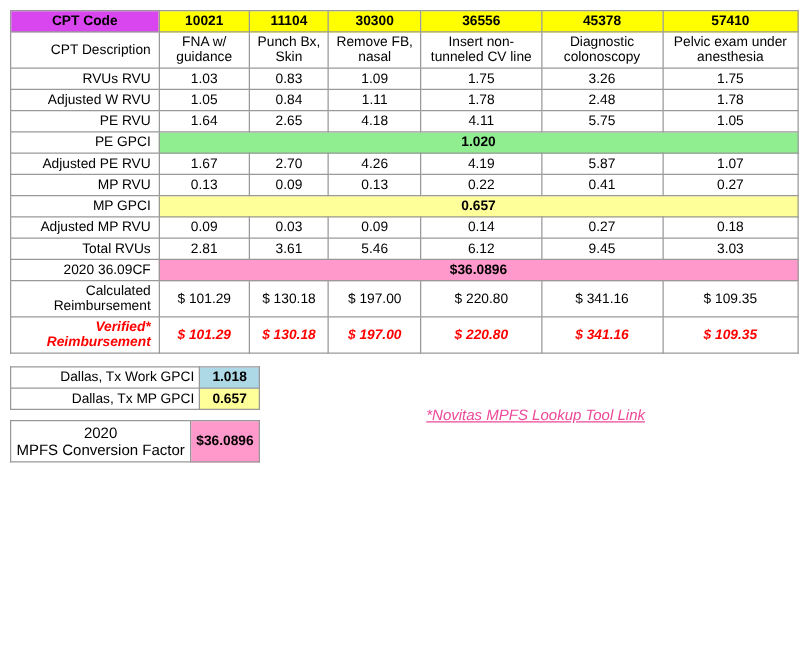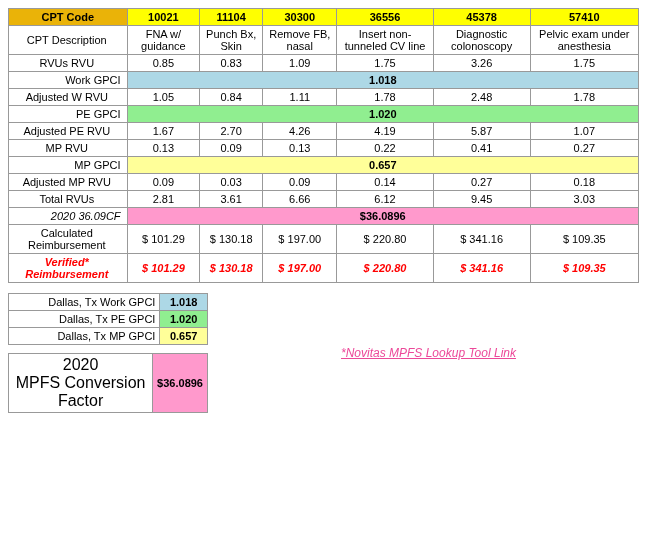--- a/index.html
+++ b/index.html
@@ -16,33 +16,33 @@
       width: 100%;
       margin-bottom: 10px;
     }
     .main-table td, .main-table th {
       border: 1px solid #999;
       padding: 2px 4px;
       text-align: center;
       vertical-align: middle;
     }
     .main-table td:first-child {
-      text-align: center;
+      text-align: right;
       font-weight: normal;
       background: #fff;
       padding-right: 6px;
     }
     .header-row th {
       background: #ffff00;
       font-weight: bold;
       border: 1px solid #999;
       text-align: center;
     }
     .header-row th:first-child {
-      background: #eab308;
+      background: #d946ef;
     }
     .bottom-section {
       display: flex;
       gap: 10px;
       margin-top: 5px;
     }
     .bottom-left {
       width: 200px;
     }
     .info-table {
@@ -63,21 +63,21 @@
       border-collapse: collapse;
       width: 100%;
     }
     .cf-table td {
       border: 1px solid #999;
       padding: 2px 4px;
       font-size: 11px;
     }
     .cf-table td.label-cell {
       text-align: center;
-      font-size: 16px;
+      font-size: 12px;
     }
     .bottom-right {
       flex: 1;
       display: flex;
       align-items: center;
       justify-content: center;
     }
     .link-text {
       color: #ec4899;
       text-decoration: underline;
@@ -105,41 +105,46 @@
         <td>CPT Description</td>
         <td>FNA w/ guidance</td>
         <td>Punch Bx, Skin</td>
         <td>Remove FB, nasal</td>
         <td>Insert non-tunneled CV line</td>
         <td>Diagnostic colonoscopy</td>
         <td>Pelvic exam under anesthesia</td>
       </tr>
       <tr>
         <td>RVUs RVU</td>
-        <td>0.85</td>
+        <td>1.03</td>
         <td>0.83</td>
         <td>1.09</td>
         <td>1.75</td>
         <td>3.26</td>
         <td>1.75</td>
-      </tr>
-      <tr>
-        <td style="text-align: right;">Work GPCI</td>
-        <td colspan="6" style="text-align: center; font-weight: bold; background: rgb(173, 216, 230);">1.018</td>
       </tr>
       <tr>
         <td>Adjusted W RVU</td>
         <td>1.05</td>
         <td>0.84</td>
         <td>1.11</td>
         <td>1.78</td>
         <td>2.48</td>
         <td>1.78</td>
       </tr>
       <tr>
+        <td>PE RVU</td>
+        <td>1.64</td>
+        <td>2.65</td>
+        <td>4.18</td>
+        <td>4.11</td>
+        <td>5.75</td>
+        <td>1.05</td>
+      </tr>
+      <tr>
         <td style="text-align: right; margin-top: 14px;">PE GPCI</td>
         <td colspan="6" style="text-align: center; font-weight: bold; background: rgb(144, 238, 144);">1.020</td>
       </tr>
       <tr>
         <td>Adjusted PE RVU</td>
         <td>1.67</td>
         <td>2.70</td>
         <td>4.26</td>
         <td>4.19</td>
         <td>5.87</td>
@@ -164,27 +169,27 @@
         <td>0.03</td>
         <td>0.09</td>
         <td>0.14</td>
         <td>0.27</td>
         <td>0.18</td>
       </tr>
       <tr>
         <td>Total RVUs</td>
         <td>2.81</td>
         <td>3.61</td>
-        <td>6.66</td>
+        <td>5.46</td>
         <td>6.12</td>
         <td>9.45</td>
         <td>3.03</td>
       </tr>
       <tr>
-        <td style="text-align: right; font-style: italic;">2020 36.09CF</td>
+        <td style="text-align: right;">2020 36.09CF</td>
         <td colspan="6" style="text-align: center; font-weight: bold; background: rgb(255, 153, 204);">$36.0896</td>
       </tr>
       <tr>
         <td>Calculated Reimbursement</td>
         <td>$ 101.29</td>
         <td>$ 130.18</td>
         <td>$ 197.00</td>
         <td>$ 220.80</td>
         <td>$ 341.16</td>
         <td>$ 109.35</td>
@@ -201,24 +206,20 @@
     </tbody>
 </table>
 
 <div class="bottom-section">
   <div class="bottom-left">
     <table class="info-table">
       <tbody id="gpci-tbody">
           <tr>
             <td class="label-cell">Dallas, Tx Work GPCI</td>
             <td style="font-weight: bold; text-align: center; background: rgb(173, 216, 230);">1.018</td>
-          </tr>
-          <tr>
-            <td class="label-cell">Dallas, Tx PE GPCI</td>
-            <td style="font-weight: bold; text-align: center; background: rgb(144, 238, 144);">1.020</td>
           </tr>
           <tr>
             <td class="label-cell">Dallas, Tx MP GPCI</td>
             <td style="font-weight: bold; text-align: center; background: rgb(255, 255, 153);">0.657</td>
           </tr>
         </tbody>
     </table>
     <table class="cf-table">
       <tbody id="cf-tbody">
           <tr>

